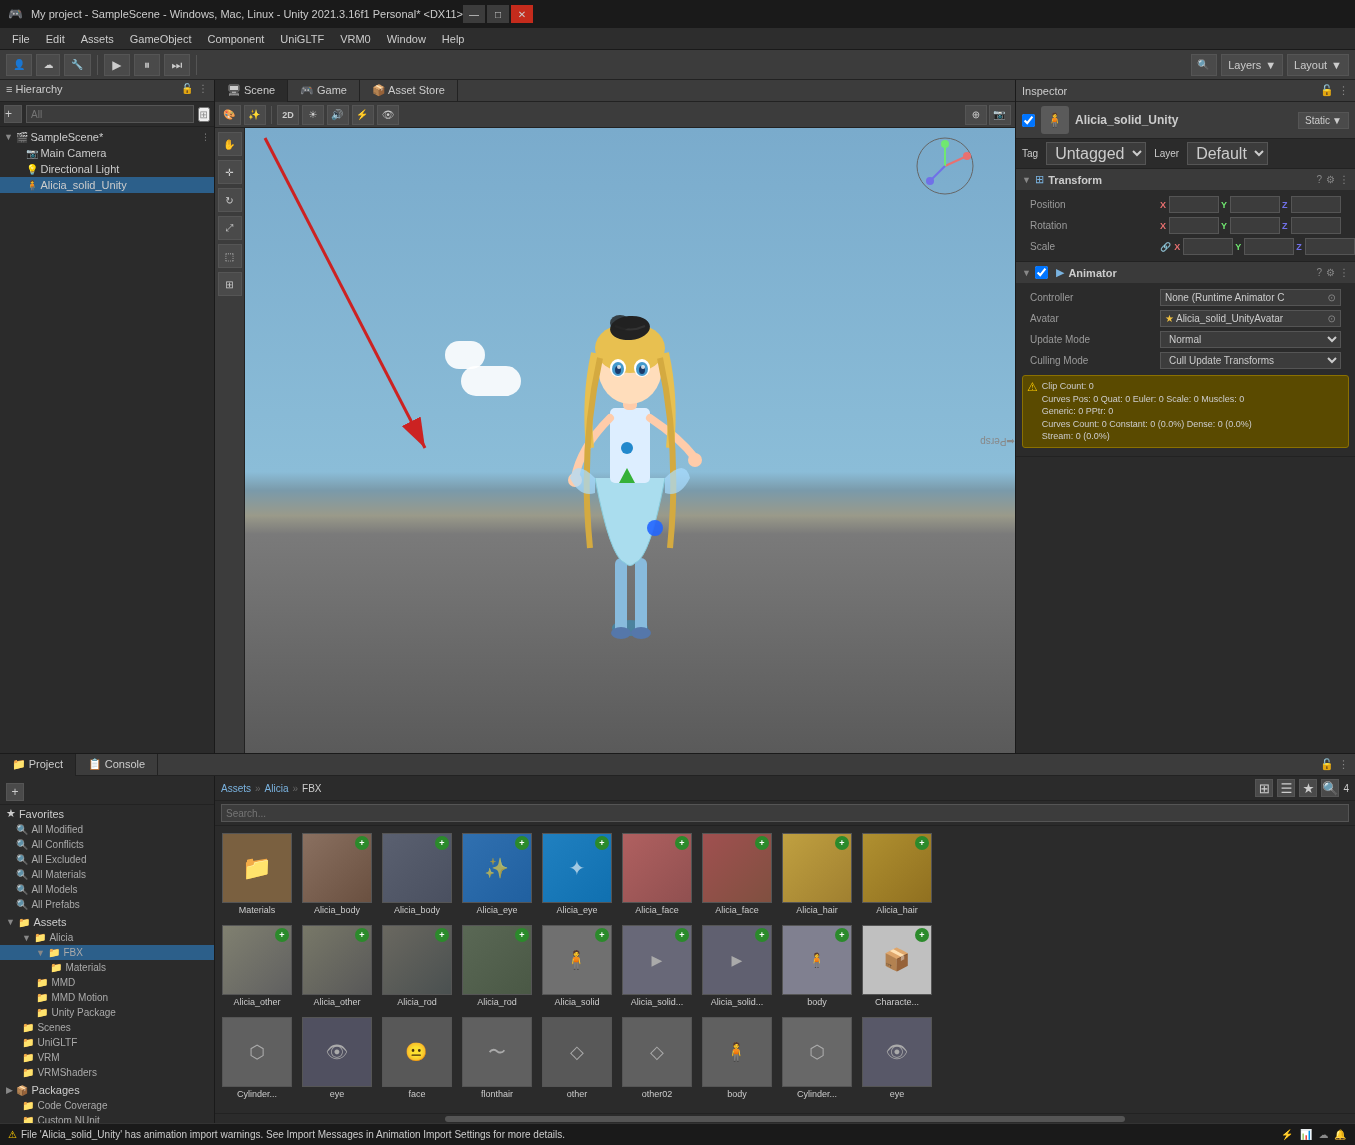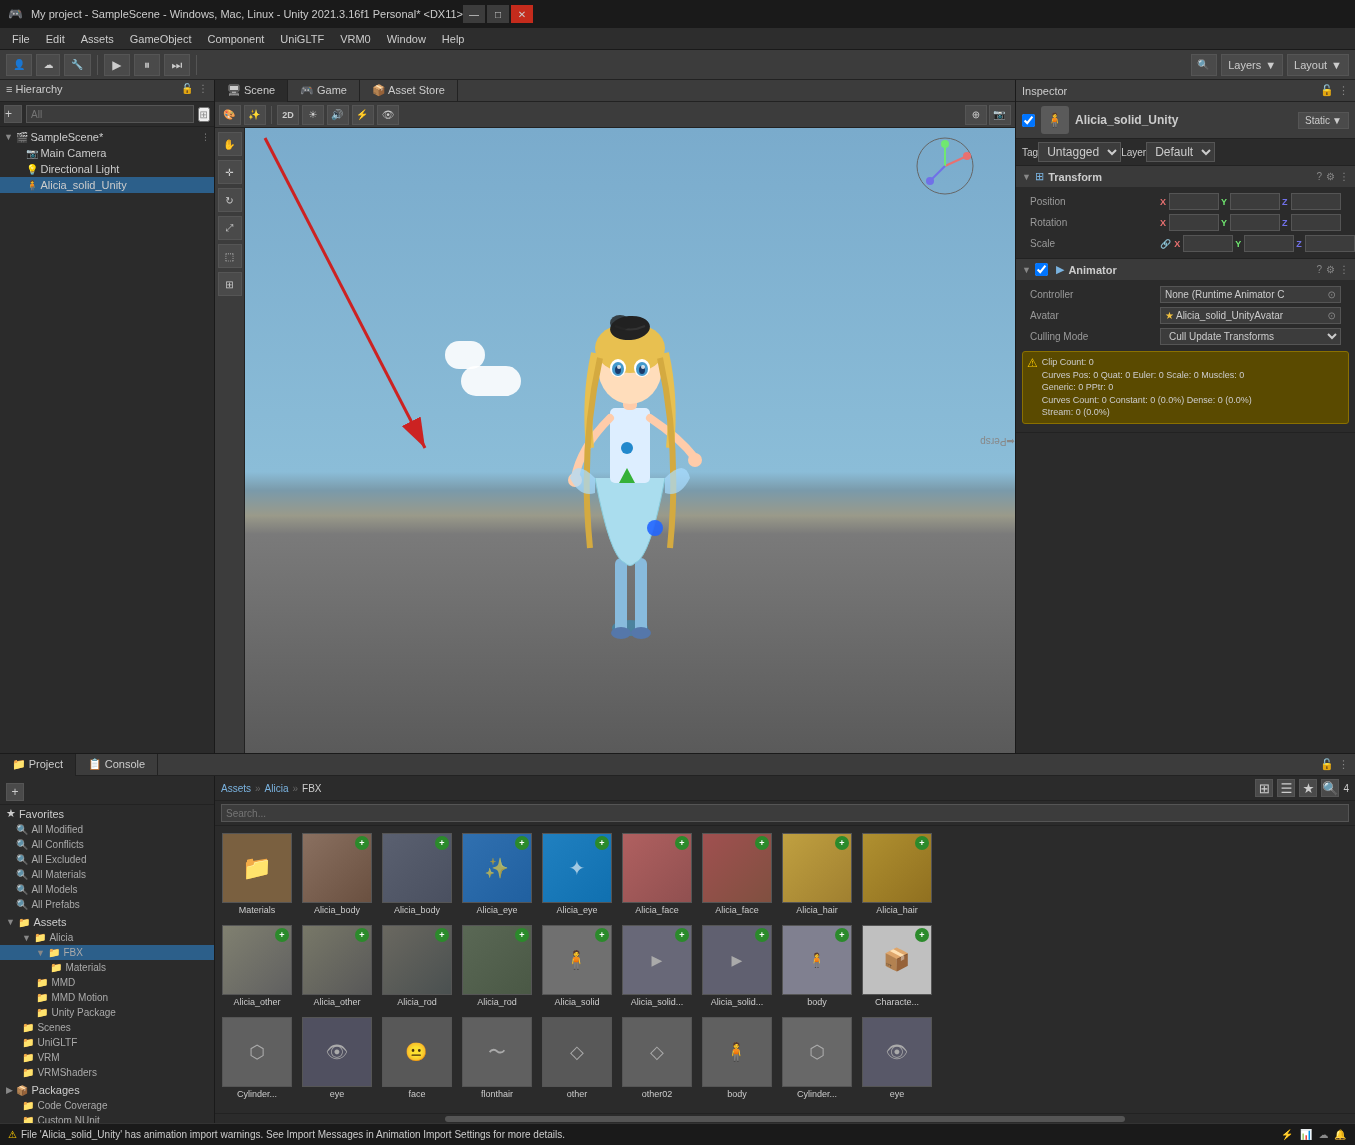--- a/index.html
+++ b/index.html
@@ -55,22 +55,22 @@
     
     
     #inspector { width: 340px; background: #2b2b2b; border-left: 1px solid #1a1a1a; display: flex; flex-direction: column; flex-shrink: 0; overflow-y: auto; }
     .inspector-header { background: #3c3c3c; padding: 3px 6px; font-size: 11px; display: flex; align-items: center; justify-content: space-between; border-bottom: 1px solid #222; height: 22px; }
     
     .inspector-object-header { padding: 4px 6px; background: #3c3c3c; border-bottom: 1px solid #222; display: flex; align-items: center; gap: 6px; }
     .obj-icon { width: 28px; height: 28px; background: #5a5a5a; border-radius: 3px; display: flex; align-items: center; justify-content: center; color: #ccc; font-size: 14px; }
     .obj-name { font-size: 12px; color: #ccc; font-weight: bold; }
     .static-btn { background: #4a4a4a; border: 1px solid #555; color: #ccc; padding: 2px 6px; font-size: 10px; cursor: pointer; margin-left: auto; display: flex; align-items: center; gap: 2px; }
     
-    .inspector-tag-row { padding: 3px 6px; background: #2b2b2b; border-bottom: 1px solid #222; display: flex; align-items: center; font-size: 10px; }
-    .tag-dropdown { background: #3c3c3c; border: 1px solid #555; color: #ccc; padding: 1px 4px; font-size: 12px; cursor: pointer; }
+    .inspector-tag-row { padding: 3px 6px; background: #2b2b2b; border-bottom: 1px solid #222; display: flex; align-items: center; gap: 8px; font-size: 10px; }
+    .tag-dropdown { background: #3c3c3c; border: 1px solid #555; color: #ccc; padding: 1px 4px; font-size: 16px; cursor: pointer; }
     
     .inspector-model-row { padding: 3px 6px; background: #2b2b2b; border-bottom: 1px solid #222; display: flex; align-items: center; gap: 4px; font-size: 10px; }
     .model-btn { background: #4a4a4a; border: 1px solid #555; color: #ccc; padding: 2px 8px; font-size: 10px; cursor: pointer; }
     .model-btn.active { background: #2c5f8a; }
     
     .component-section { border-bottom: 1px solid #222; }
     .component-header { background: #3a3a3a; padding: 4px 6px; display: flex; align-items: center; gap: 4px; cursor: pointer; }
     .component-header .chevron { color: #888; font-size: 9px; }
     .component-header .comp-name { font-size: 11px; color: #ccc; font-weight: bold; }
     .component-header .comp-actions { margin-left: auto; display: flex; gap: 4px; }
@@ -458,20 +458,28 @@
           <span class="prop-label">Avatar</span>
           <div class="prop-value">
             <div class="prop-ref">
               <span style="color:#f0c040;margin-right:2px;">★</span>
               <span>Alicia_solid_UnityAvatar</span>
               <span style="margin-left:auto;color:#888;">⊙</span>
             </div>
           </div>
         </div>
         <div class="prop-row">
+          <span class="prop-label">Update Mode</span>
+          <div class="prop-value">
+            <select class="prop-dropdown" style="flex:1;">
+              <option>Normal</option>
+            </select>
+          </div>
+        </div>
+        <div class="prop-row">
           <span class="prop-label">Culling Mode</span>
           <div class="prop-value">
             <select class="prop-dropdown" style="flex:1;">
               <option>Cull Update Transforms</option>
             </select>
           </div>
         </div>
         <div class="animator-warning">
           <span class="warning-icon">⚠</span>
           <span style="font-size:9px;line-height:1.4;">Clip Count: 0<br>Curves Pos: 0 Quat: 0 Euler: 0 Scale: 0 Muscles: 0<br>Generic: 0 PPtr: 0<br>Curves Count: 0 Constant: 0 (0.0%) Dense: 0 (0.0%)<br>Stream: 0 (0.0%)</span>

